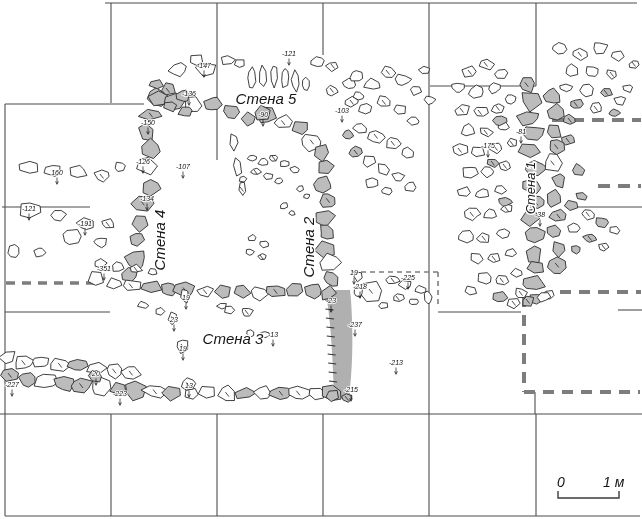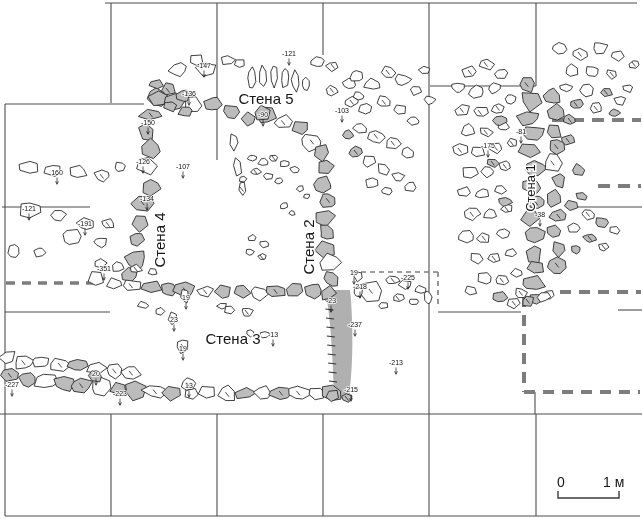--- a/index.html
+++ b/index.html
@@ -1,17 +1,17 @@
 <!DOCTYPE html>
 <html><head>
 <meta charset="utf-8">
 <style>
   html,body{margin:0;padding:0;background:#ffffff;}
   body{font-family:"Liberation Sans", sans-serif;}
-  #stage{position:relative;width:642px;height:519px;background:#ffffff;overflow:hidden;}
+  #stage{position:relative;width:642px;height:519px;background:#ffffff;overflow:hidden;font-style:italic;}
   svg{display:block;}
   .wall-label{fill:#161616;paint-order:stroke;stroke:#ffffff;stroke-width:3px;font-weight:400;}
   .elev-label{fill:#101010;paint-order:stroke;stroke:#ffffff;stroke-width:1.6px;}
   .scale-label{fill:#161616;font-size:14px;}
 </style>
 </head>
 <body>
 
 <div id="stage">
   <svg id="plan-svg" width="642" height="519" viewBox="0 0 642 519" xmlns="http://www.w3.org/2000/svg">

